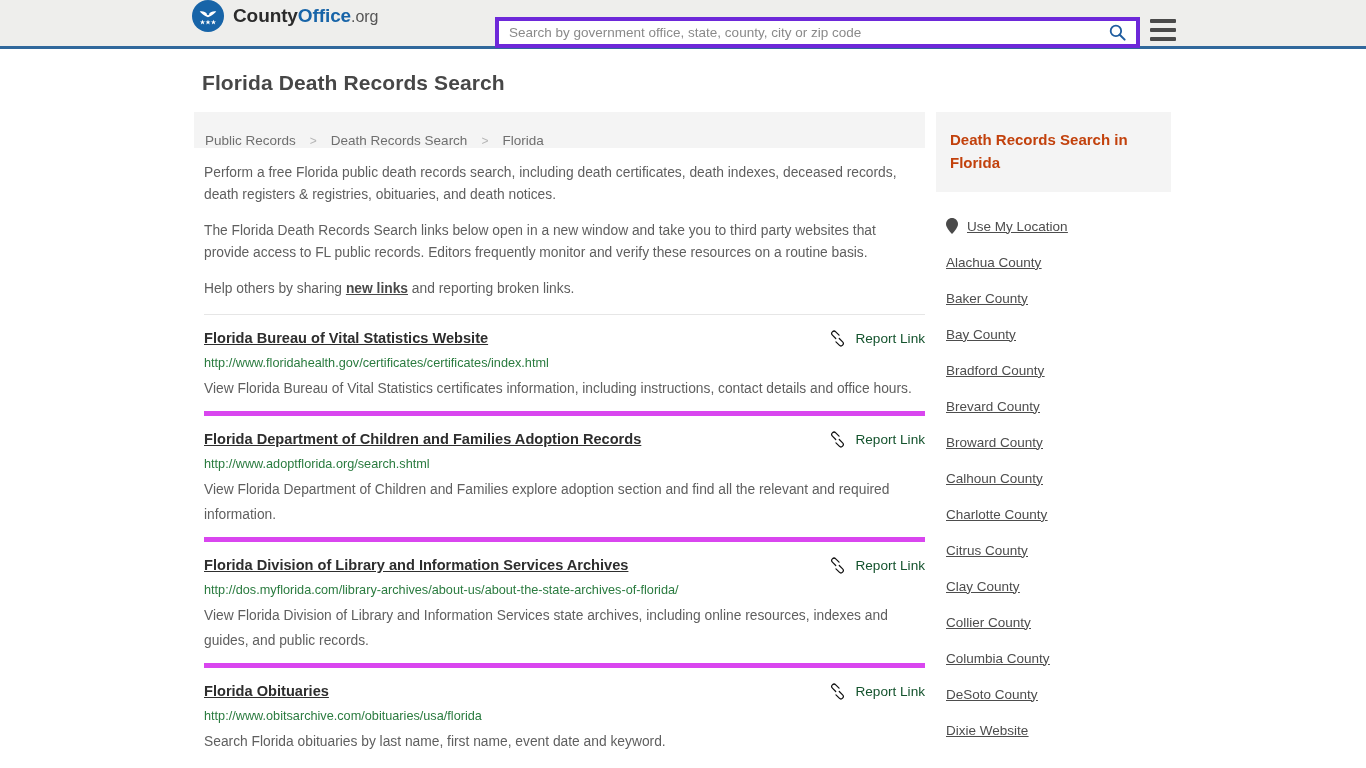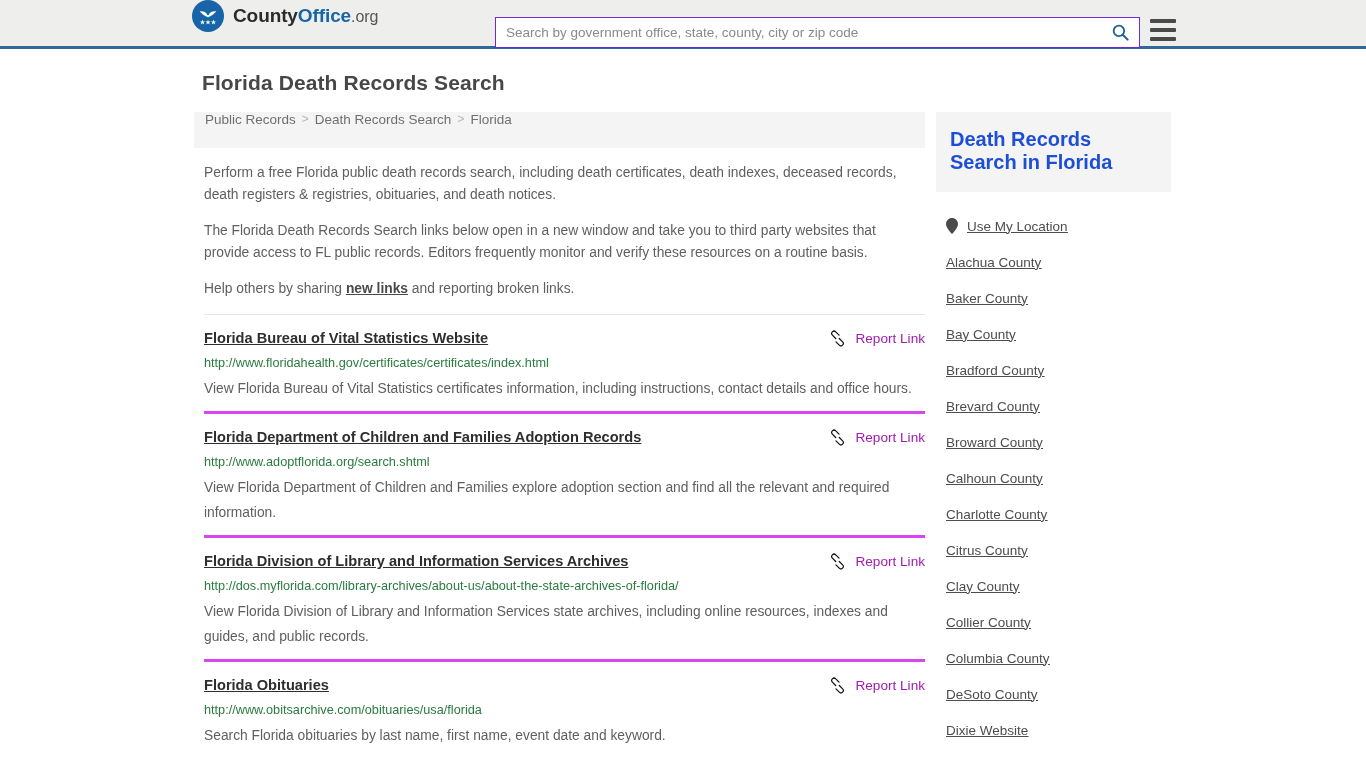--- a/index.html
+++ b/index.html
@@ -46,21 +46,21 @@
   .logo-text .n { font-weight: bold; }
   .logo-text .tld { font-size: 16px; color: #555; }
 
   .search-wrap {
     position: absolute;
     left: 495px;
     top: 17px;
     width: 645px;
     height: 31px;
     background: #ffffff;
-    border: 1px solid #6d28d9;
+    border: 4px solid #6d28d9;
     display: flex;
     align-items: center;
   }
   .search-input {
     flex: 1;
     border: none;
     outline: none;
     height: 100%;
     padding: 0 10px;
     font-size: 13.5px;
@@ -113,23 +113,24 @@
     align-items: flex-start;
   }
   .main-col { width: 731px; }
   .side-col { width: 235px; margin-left: 11px; }
 
   
   .breadcrumb {
     background: #f4f4f4;
     height: 36px;
     display: flex;
-    align-items: flex-start;
+    align-items: flex-end;
     padding-left: 11px;
     font-size: 13.5px;
+    gap: 8px;
   }
   .crumb {
     color: #6f6f6f;
     text-decoration: none;
     cursor: pointer;
   }
   .crumb-sep {
     color: #b5b5b5;
     margin: 0 6px;
     font-size: 12px;
@@ -147,21 +148,21 @@
   .intro a.inline-link {
     color: #4a4a4a;
     text-decoration: underline;
     font-weight: bold;
     cursor: pointer;
   }
 
   
   .results { margin-left: 10px; width: 721px; }
   .result {
-    border-top: 3px solid #d946ef;
+    border-top: 5px solid #d946ef;
     padding: 14px 0 10px 0;
   }
   .result:first-child { border-top: 1px solid #e6e6e6; }
   .result-head {
     display: flex;
     align-items: flex-start;
     justify-content: space-between;
   }
   .result-title {
     font-size: 14.6px;
@@ -175,21 +176,21 @@
     display: flex;
     align-items: center;
     gap: 9px;
     flex-shrink: 0;
     margin-left: 14px;
     cursor: pointer;
     padding-top: 1px;
   }
   .report-link-label {
     font-size: 13.6px;
-    color: #a21caf;
+    color: #14532d;
     white-space: nowrap;
   }
   .result-url {
     margin-top: 7px;
     font-size: 12.7px;
     color: #2a7b3f;
     line-height: 16px;
     word-break: break-all;
   }
   .result-desc {
@@ -198,23 +199,23 @@
     line-height: 25px;
     color: #5f5f5f;
   }
 
   
   .side-box {
     background: #f4f4f4;
     padding: 16px 14px 18px 14px;
   }
   .side-title {
-    font-size: 20px;
+    font-size: 15px;
     font-weight: bold;
-    color: #1d4ed8;
+    color: #c2410c;
     line-height: 23px;
   }
   .side-list { margin-top: 16px; padding-left: 10px; }
   .side-item {
     display: flex;
     align-items: center;
     height: 36px;
     text-decoration: underline;
   }
   .side-link {

